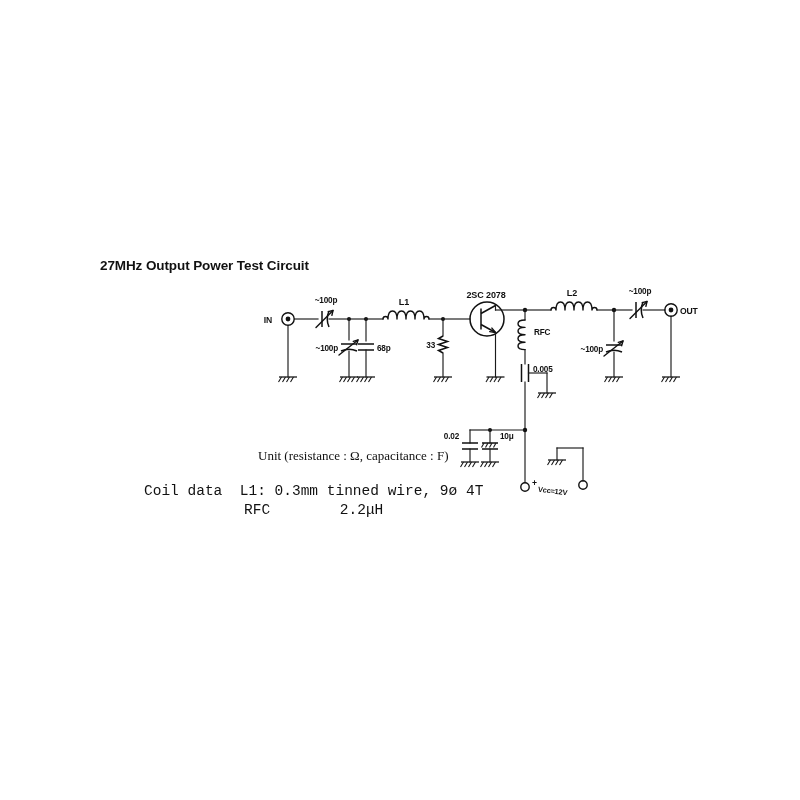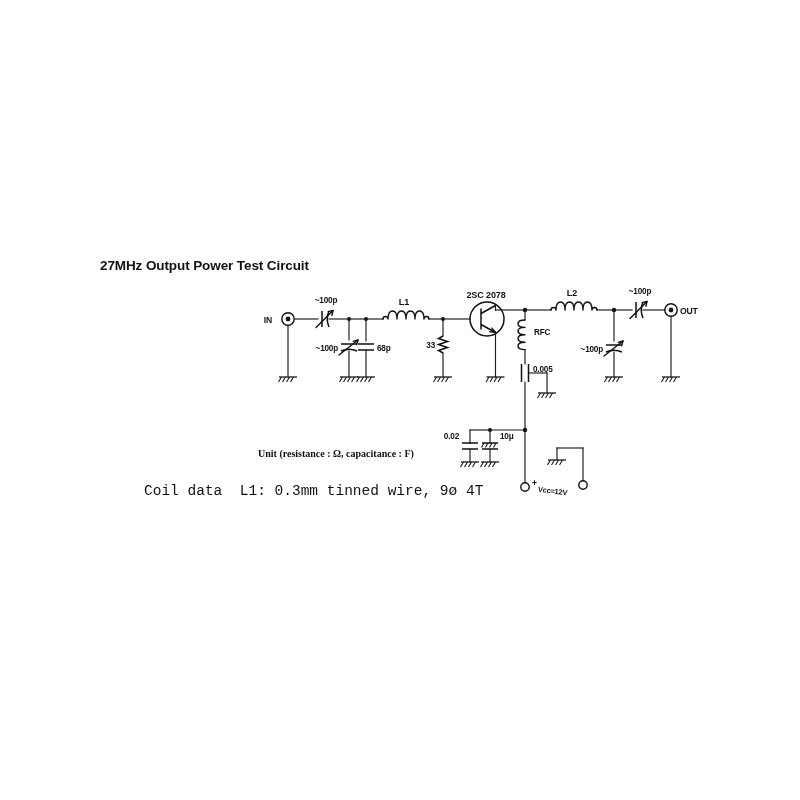--- a/index.html
+++ b/index.html
@@ -115,22 +115,22 @@
     font-size: 9px;
     font-weight: bold;
     fill: #111111;
     letter-spacing: -0.1px;
   }
   #unit-note {
     position: absolute;
     left: 258px;
     top: 448px;
     font-family: "Liberation Serif", serif;
-    font-weight: bold;
-    font-size: 10px;
+    font-weight: normal;
+    font-size: 13px;
     color: #111111;
     white-space: nowrap;
   }
   #coil-block {
     position: absolute;
     left: 144px;
     top: 482px;
     font-family: "Liberation Mono", monospace;
     font-size: 14.5px;
     color: #111111;
@@ -418,15 +418,15 @@
       <line class="gnd-hatch" x1="664.5" y1="377" x2="661.5" y2="382"></line>
       <line class="gnd-hatch" x1="668.5" y1="377" x2="665.5" y2="382"></line>
       <line class="gnd-hatch" x1="672.5" y1="377" x2="669.5" y2="382"></line>
       <line class="gnd-hatch" x1="676.5" y1="377" x2="673.5" y2="382"></line>
     </g>
 
   </svg>
 
   <div id="unit-note">Unit (resistance : Ω, capacitance : F)</div>
 
-  <div id="coil-block"><span class="cd-row"><span>Coil data</span>  <span>L1: 0.3mm tinned wire, 9ø 4T</span></span></div>
+  <div id="coil-block"><span class="cd-row"><span>Coil data</span>  <span>L1: 0.3mm tinned wire, 9ø 4T</span></span><span class="cd-row"><span>RFC</span>        <span>2.2μH</span></span></div>
 
 </div>
 
 </body></html>

